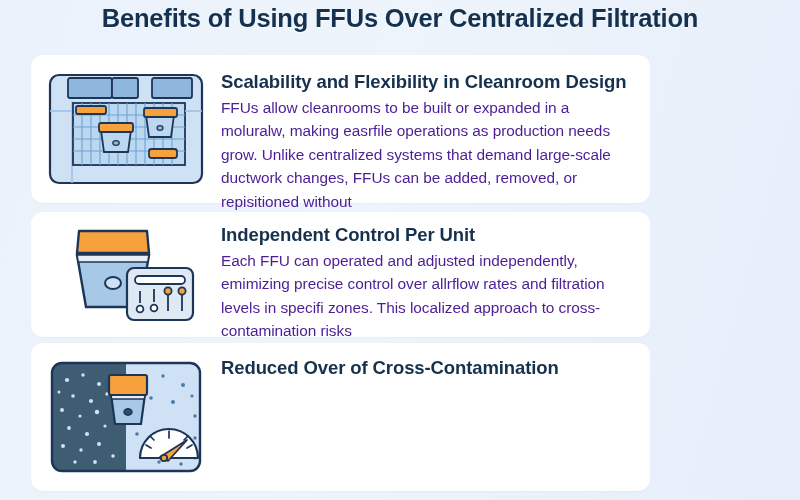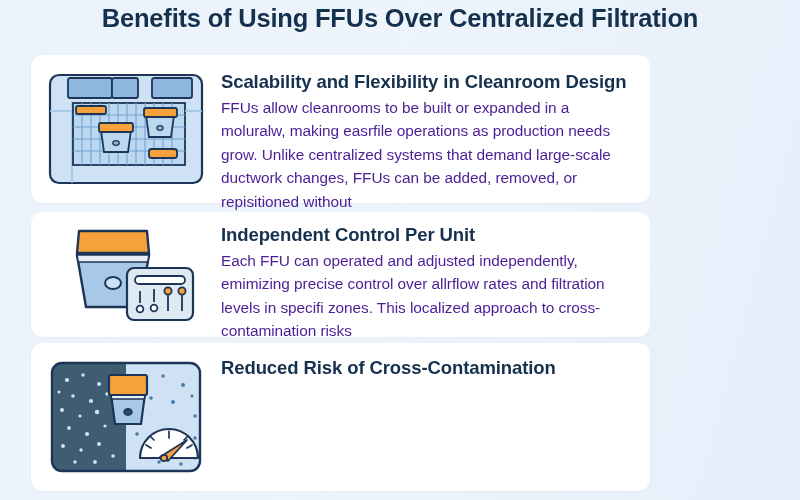--- a/index.html
+++ b/index.html
@@ -221,17 +221,17 @@
               <line x1="145" y1="87" x2="140" y2="90"></line>
             </g>
             <path d="M113 99 L140 82 L121 103 Z" fill="#f7a13c" stroke="#1d3557" stroke-width="1.8" stroke-linejoin="round"></path>
             <circle cx="117" cy="100" r="3.2" fill="#f7a13c" stroke="#1d3557" stroke-width="1.8"></circle>
           </g>
         </g>
         <rect x="5" y="5" width="148" height="108" rx="10" fill="none" stroke="#1d3557" stroke-width="2.4"></rect>
       </svg>
     </div>
     <div class="card-body">
-      <div class="card-heading">Reduced Risk of Cross-Contamination</div>
+      <div class="card-heading">Reduced Over of Cross-Contamination</div>
     </div>
   </div>
 
 </div>
 
 </body></html>

